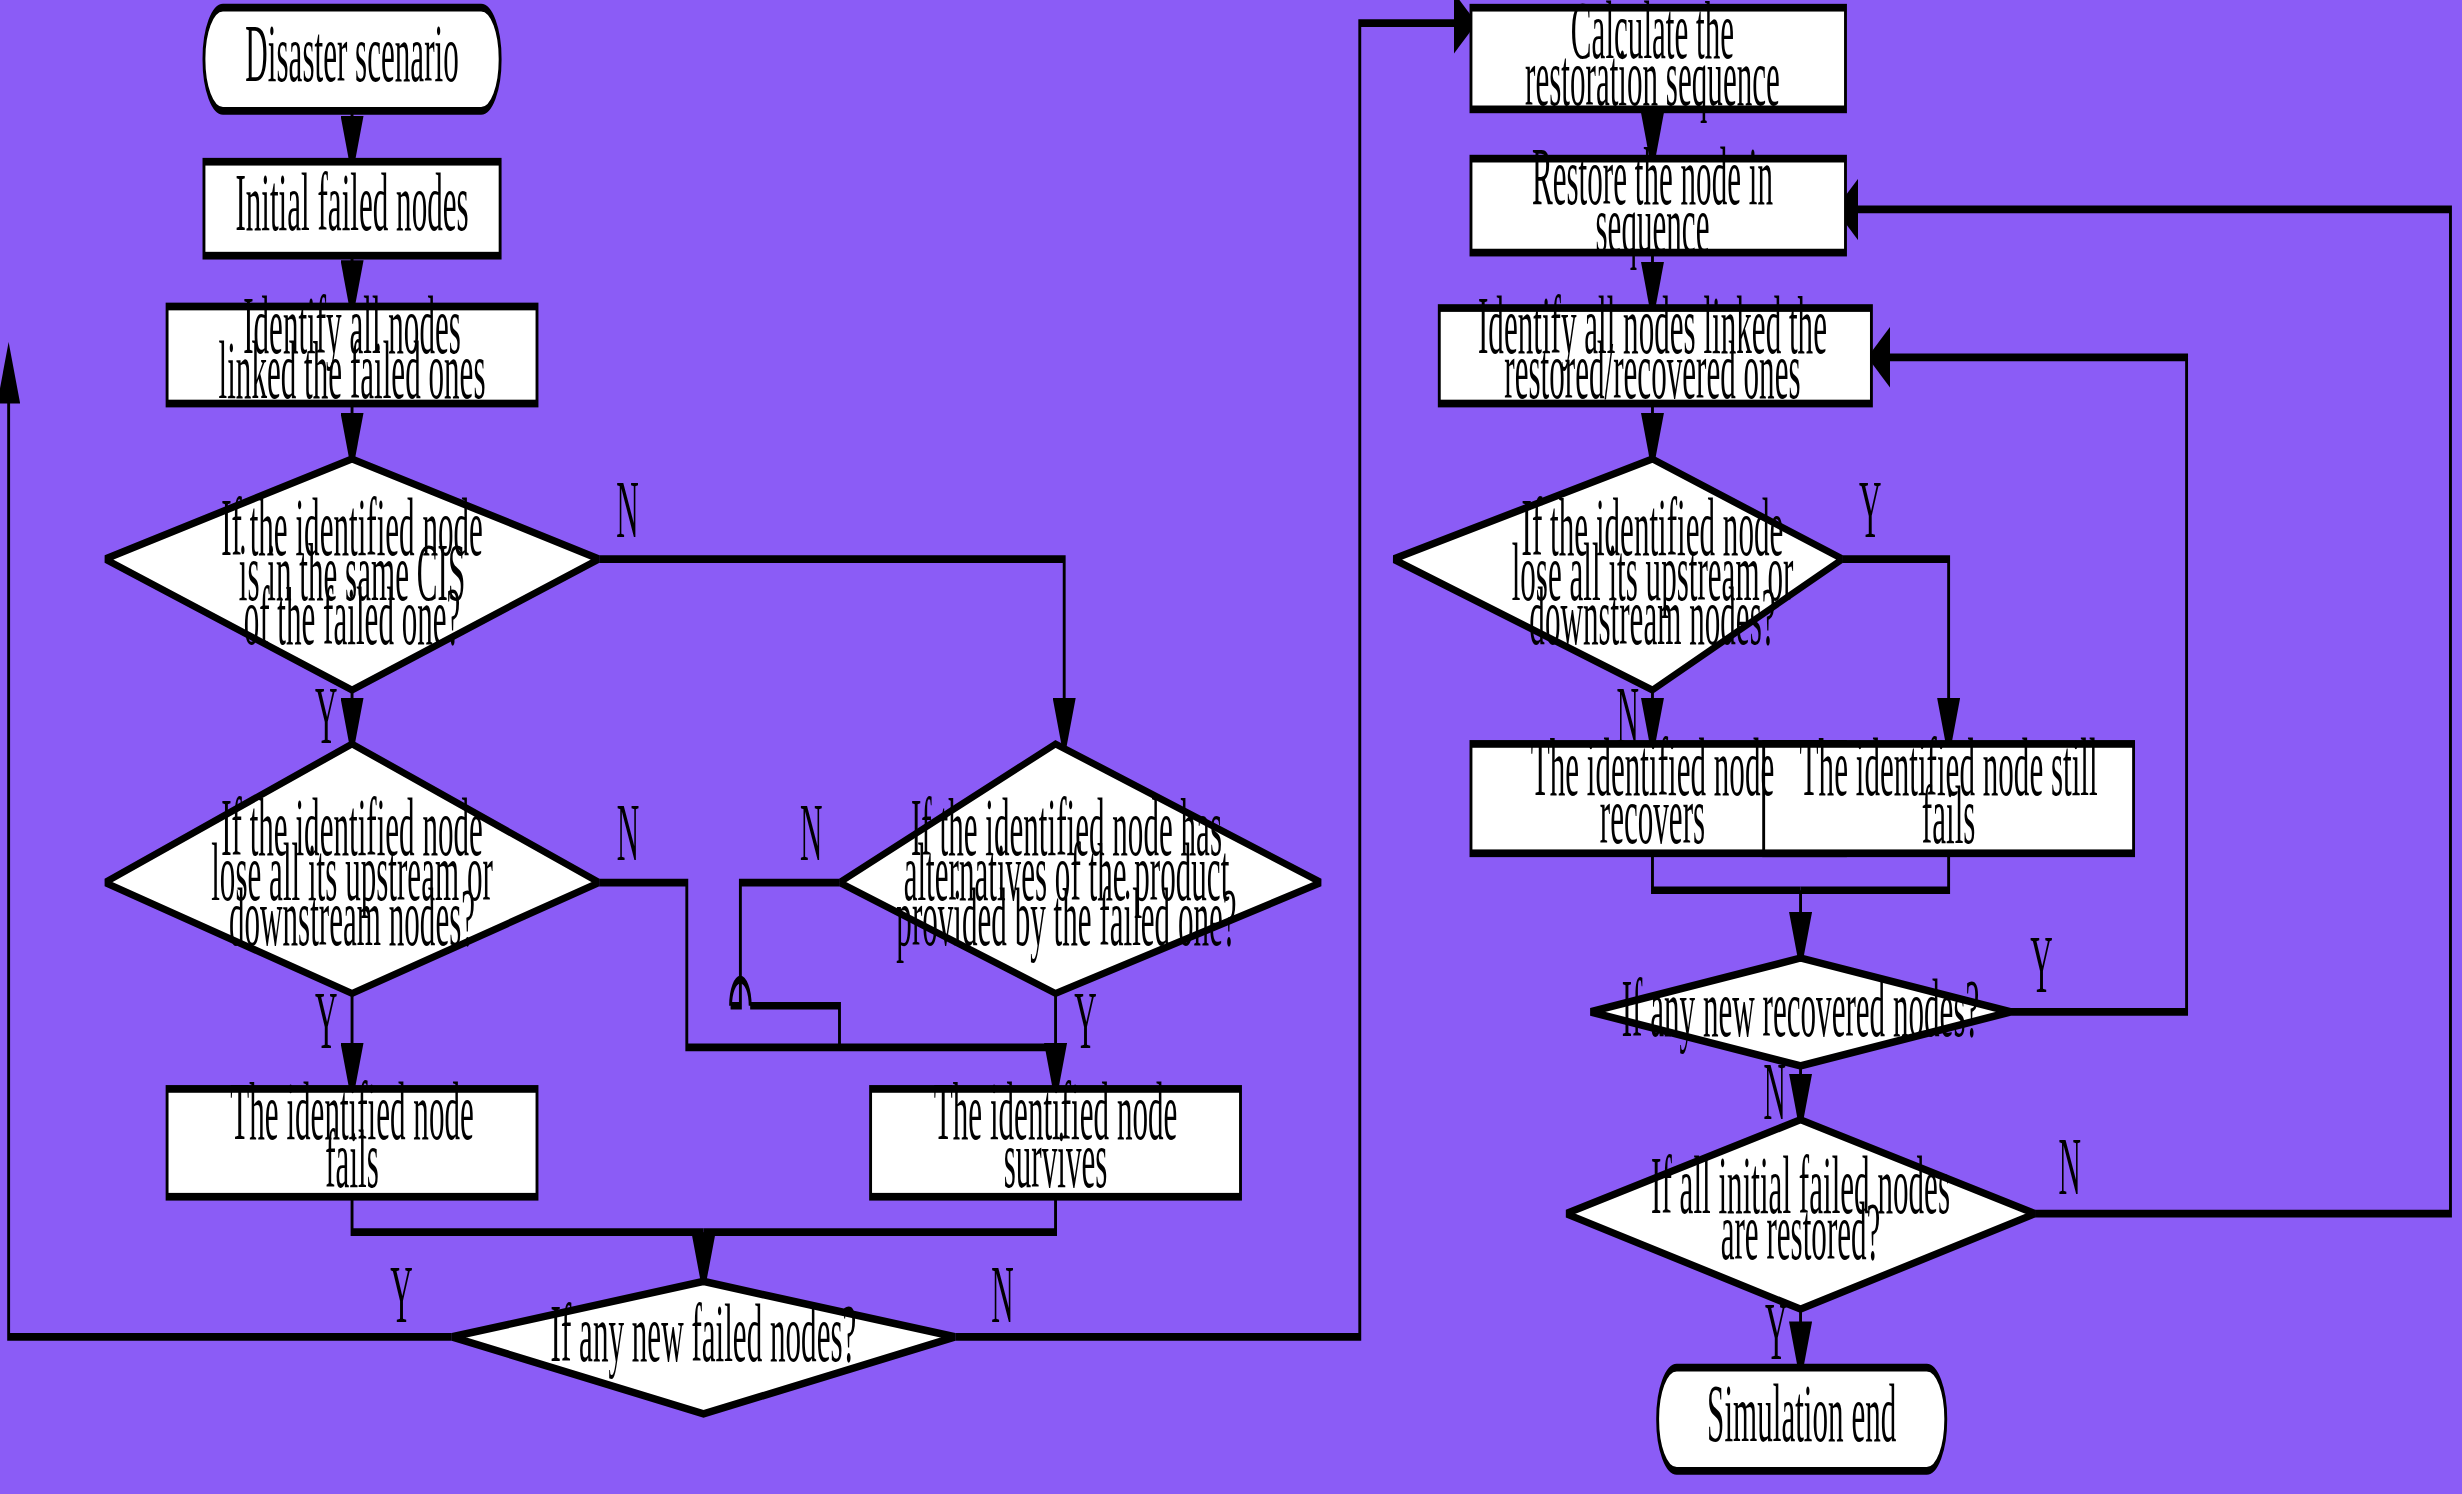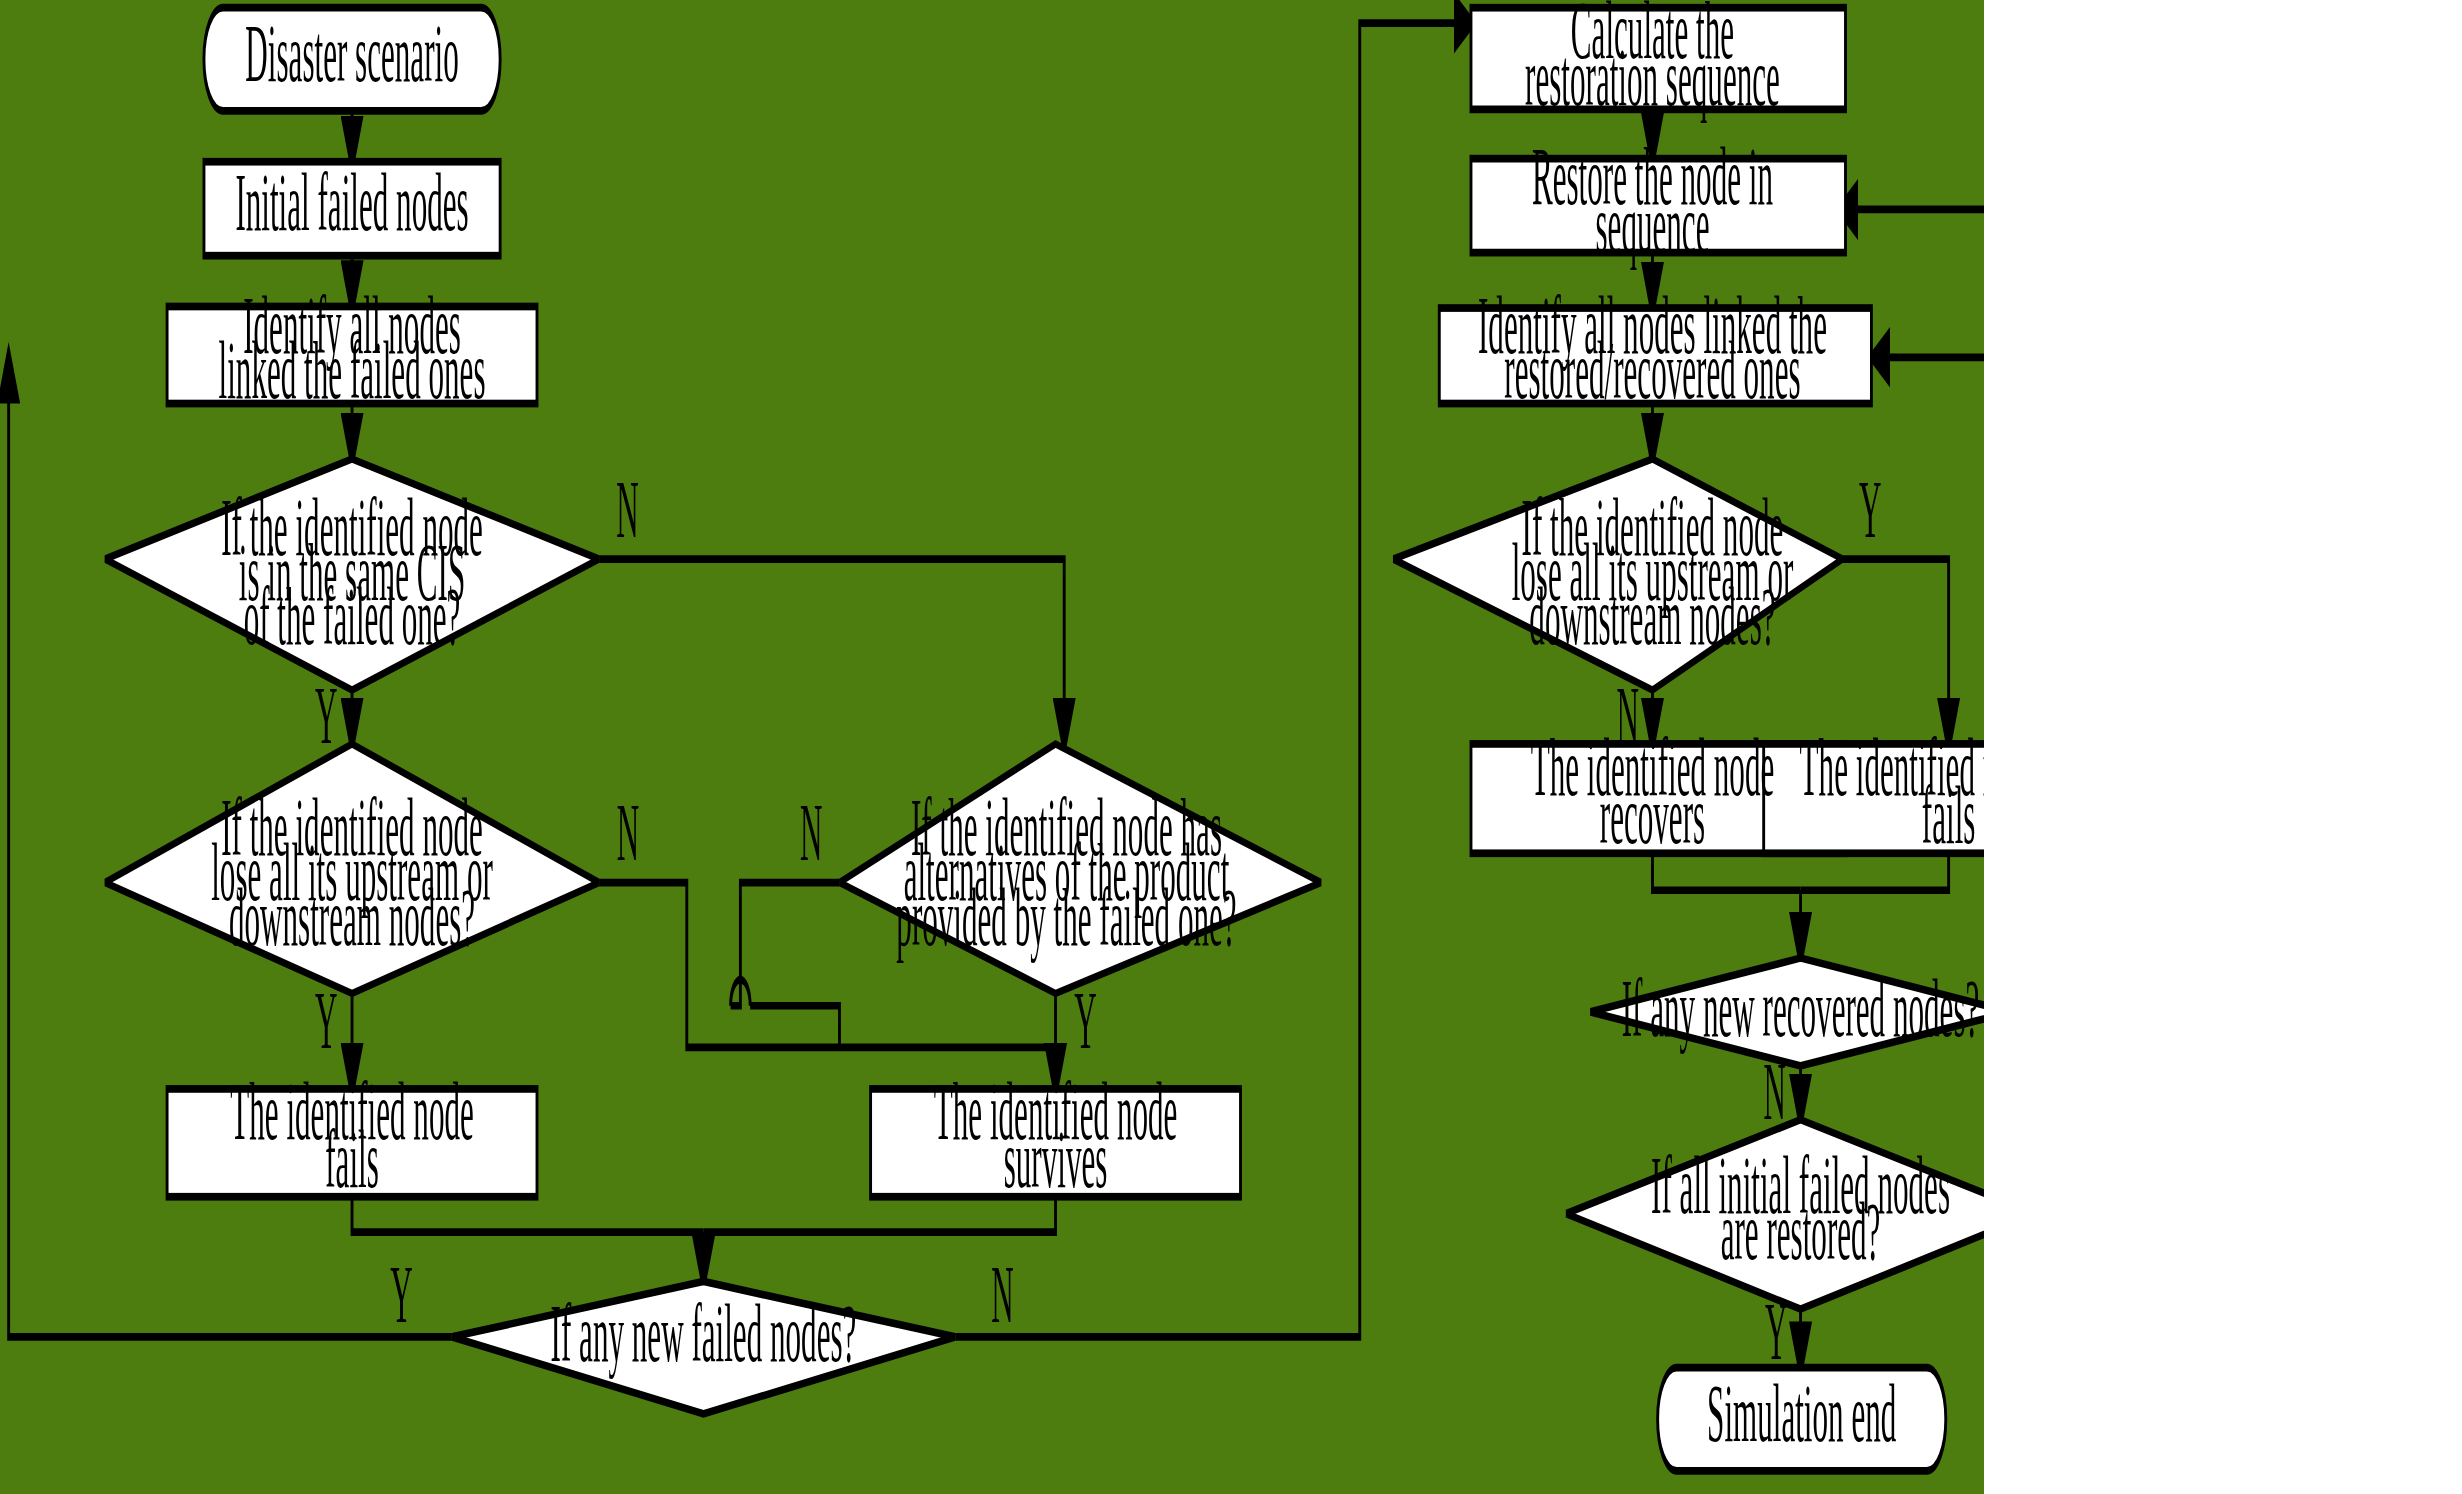--- a/index.html
+++ b/index.html
@@ -1,17 +1,17 @@
 <!DOCTYPE html>
 <html style="font-size:9.2px"><head>
 <meta charset="utf-8">
 <style>
   html,body{margin:0;padding:0;background:#ffffff;}
   body{font-family:"Liberation Serif", serif;}
-  #stage{position:relative;width:1984px;height:1494px;background:#4d7c0f;overflow:hidden;}
+  #stage{position:relative;width:2462px;height:1494px;background:#8b5cf6;overflow:hidden;}
   svg{position:absolute;top:0;left:0;width:2462px;height:1494px;}
   .shape{fill:#ffffff;stroke:#000000;stroke-width:5;}
   .edge{fill:none;stroke:#000000;stroke-width:5;}
   .nodetext{font-family:"Liberation Serif", serif;font-size:54px;fill:#000;text-anchor:middle;dominant-baseline:middle;}
   .edgelabel{font-family:"Liberation Serif", serif;font-size:54px;fill:#000;text-anchor:middle;dominant-baseline:middle;}
 </style>
 </head>
 <body>
 
 <div id="stage">

